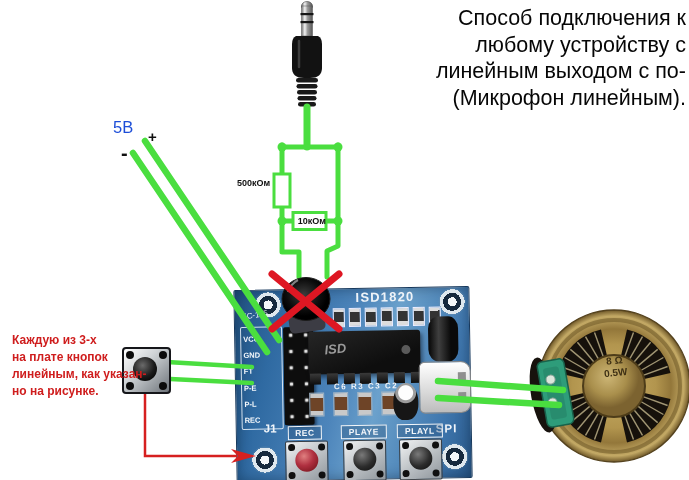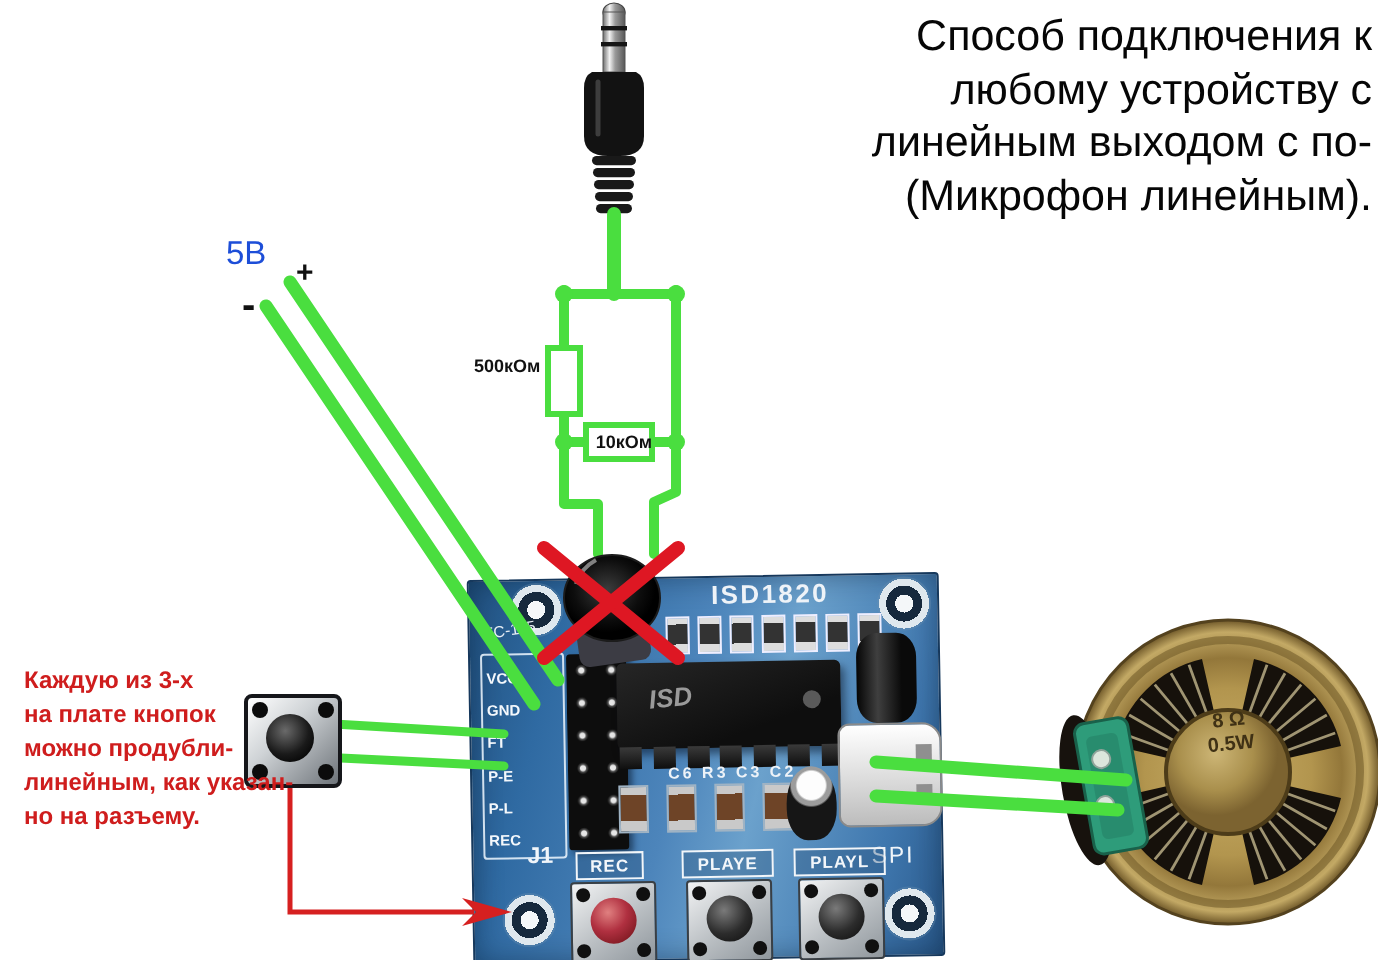--- a/index.html
+++ b/index.html
@@ -48,21 +48,21 @@
       border:0.5px solid #9fb3c4;}
   .cap-small{left:157px;top:95px;width:25px;height:37px;border-radius:50% 50% 42% 42%;
       background:radial-gradient(circle at 50% 26%,#fdfdfd 0 7px,#9c9c9c 8px 10px,#161616 11px);}
   .cap-big{left:193px;top:29px;width:30px;height:45px;border-radius:10px/12px;
       background:linear-gradient(90deg,#050505,#3f3f3f 35%,#0a0a0a 75%);}
   .connector{left:183px;top:74px;width:50px;height:50px;border:1px solid #8a8a8a;
       border-radius:6px 10px 10px 6px;background:linear-gradient(180deg,#ffffff,#d8d8d8 60%,#bcbcbc);}
   .connector span{position:absolute;right:4px;width:8px;height:8px;background:#8f8f8f;}
   .connector .s1{top:10px;} .connector .s2{top:30px;}
   .j1{left:27px;top:132px;font-size:11.5px;font-weight:bold;color:#f0f5fa;}
-  .spi{left:199px;top:135px;font-size:11.5px;font-weight:normal;letter-spacing:1px;color:#f0f5fa;}
+  .spi{left:199px;top:135px;font-size:11.5px;font-weight:bold;letter-spacing:1px;color:#f0f5fa;}
   .btn-label{height:12px;border:1.5px solid #f2f6fa;color:#f2f6fa;font-size:8.5px;font-weight:bold;
       display:flex;align-items:center;justify-content:center;background:rgba(40,80,120,.35);letter-spacing:.5px;}
   .bl1{left:51px;top:136px;width:32px;} .bl2{left:104px;top:136px;width:44px;} .bl3{left:160px;top:136px;width:44px;}
   .tact{width:41px;height:39px;background:linear-gradient(145deg,#f2f3f4,#b9bec2 55%,#8f969c);
       border:1px solid #3a3f44;border-radius:2px;}
   .t1{left:48px;top:151px;} .t2{left:106px;top:151px;} .t3{left:162px;top:151px;}
   .tact i{position:absolute;width:7px;height:7px;background:#101010;border-radius:50%;}
   .tact .c1{left:2px;top:2px;} .tact .c2{right:2px;top:2px;} .tact .c3{left:2px;bottom:2px;} .tact .c4{right:2px;bottom:2px;}
   .tcap{position:absolute;left:9px;top:7px;width:23px;height:23px;border-radius:50%;}
   .tcap.red{background:radial-gradient(circle at 38% 32%,#e08080,#b03040 45%,#7c1820 85%);}
@@ -310,23 +310,22 @@
   <div class="title-text abs z3">
     <div>Способ подключения к</div>
     <div>любому устройству с</div>
     <div>линейным выходом с по-</div>
     <div>(Микрофон линейным).</div>
   </div>
 
   <div class="left-note abs z3">
     <div>Каждую из 3-х</div>
     <div>на плате кнопок</div>
-    <div>можно продубли-</div>
     <div>линейным, как указан-</div>
-    <div>но на разъему.</div>
+    <div>но на рисунке.</div>
   </div>
 
   <div class="pow-v abs z3">5В</div>
   <div class="pow-p abs z3">+</div>
   <div class="pow-m abs z3">-</div>
 
   <div class="r1-label abs z3">500кОм</div>
   <div class="r2-label abs z3">10кОм</div>
 
   <div class="spk-text abs z3">

